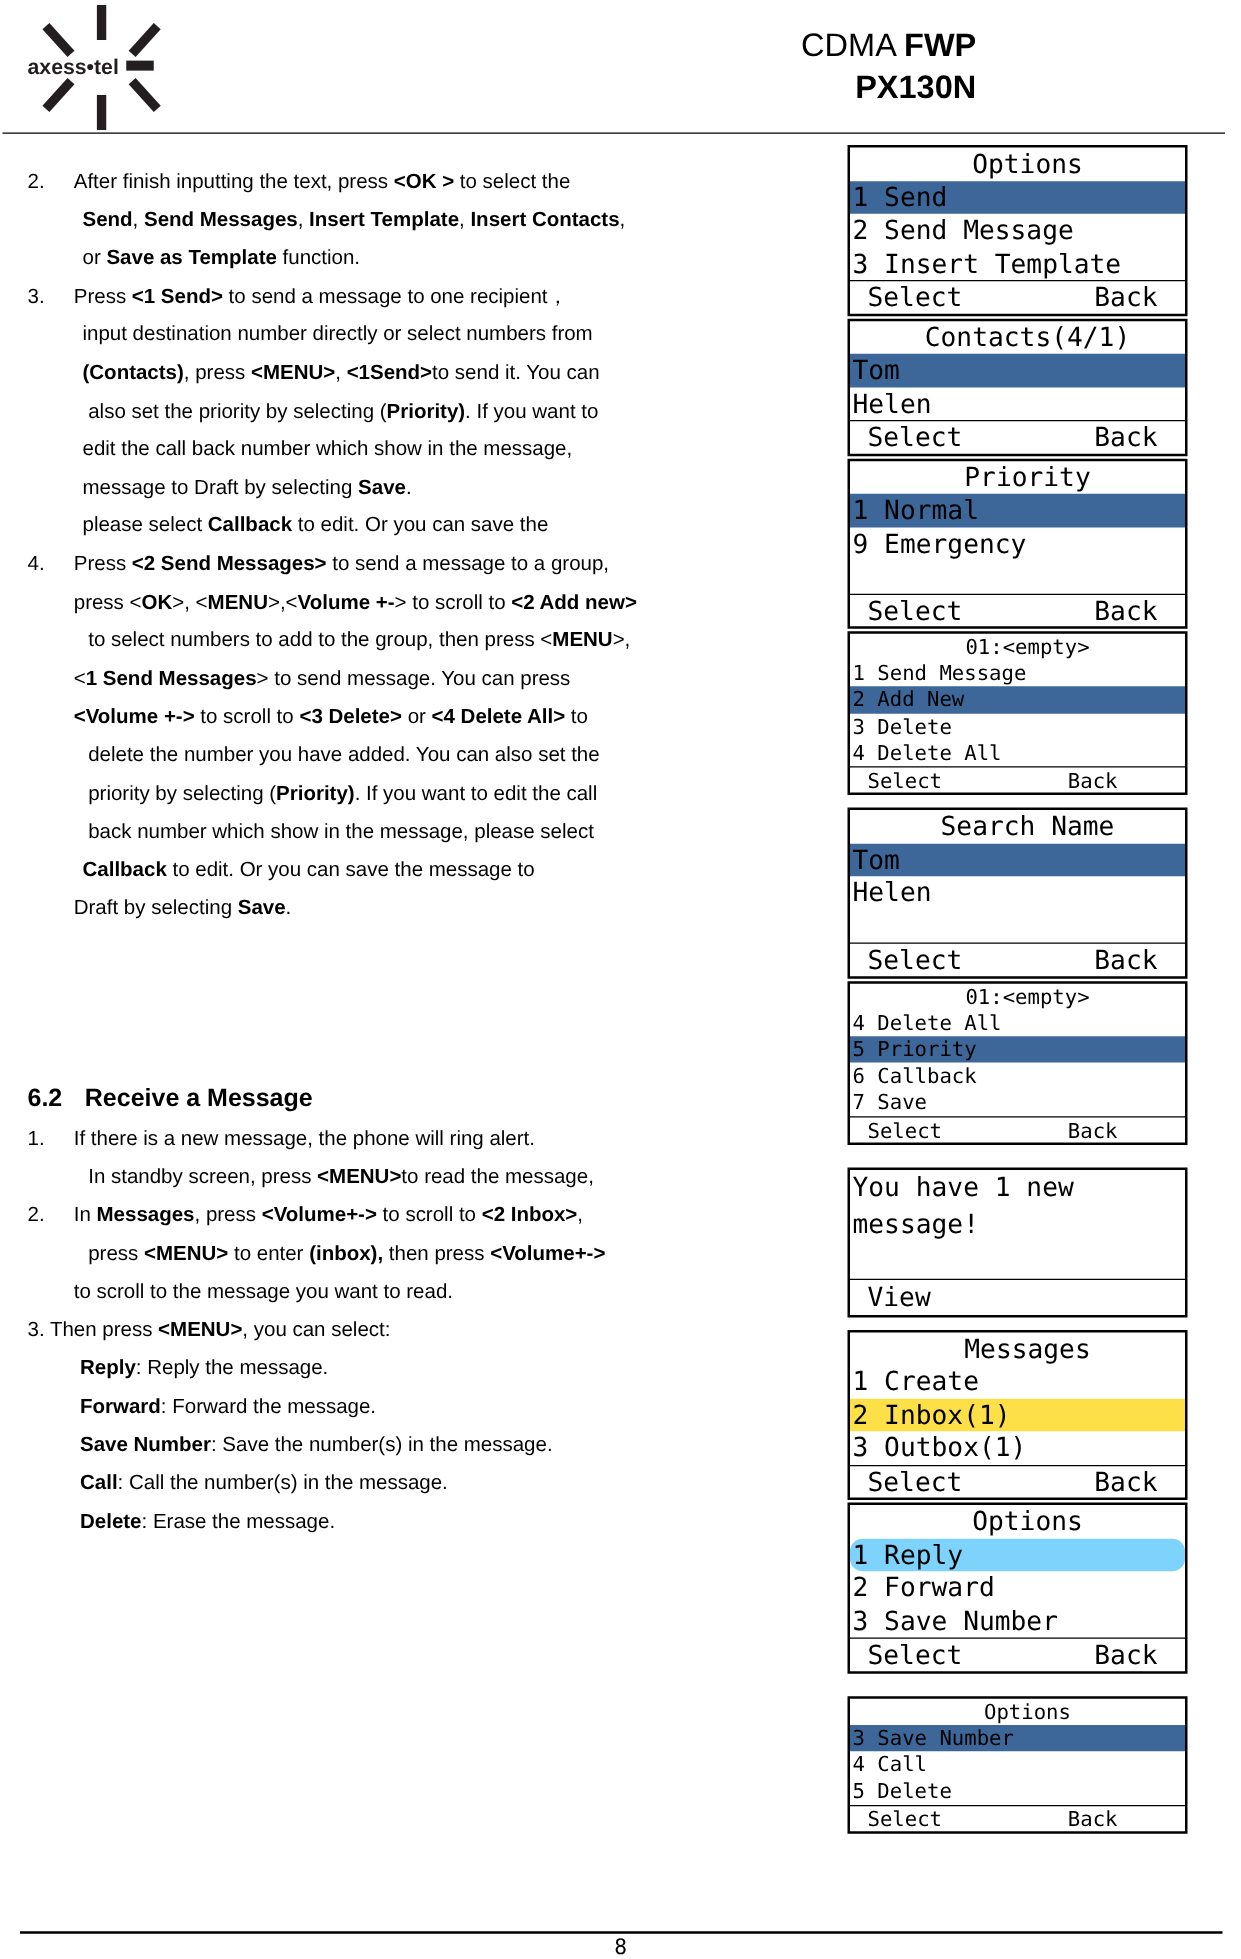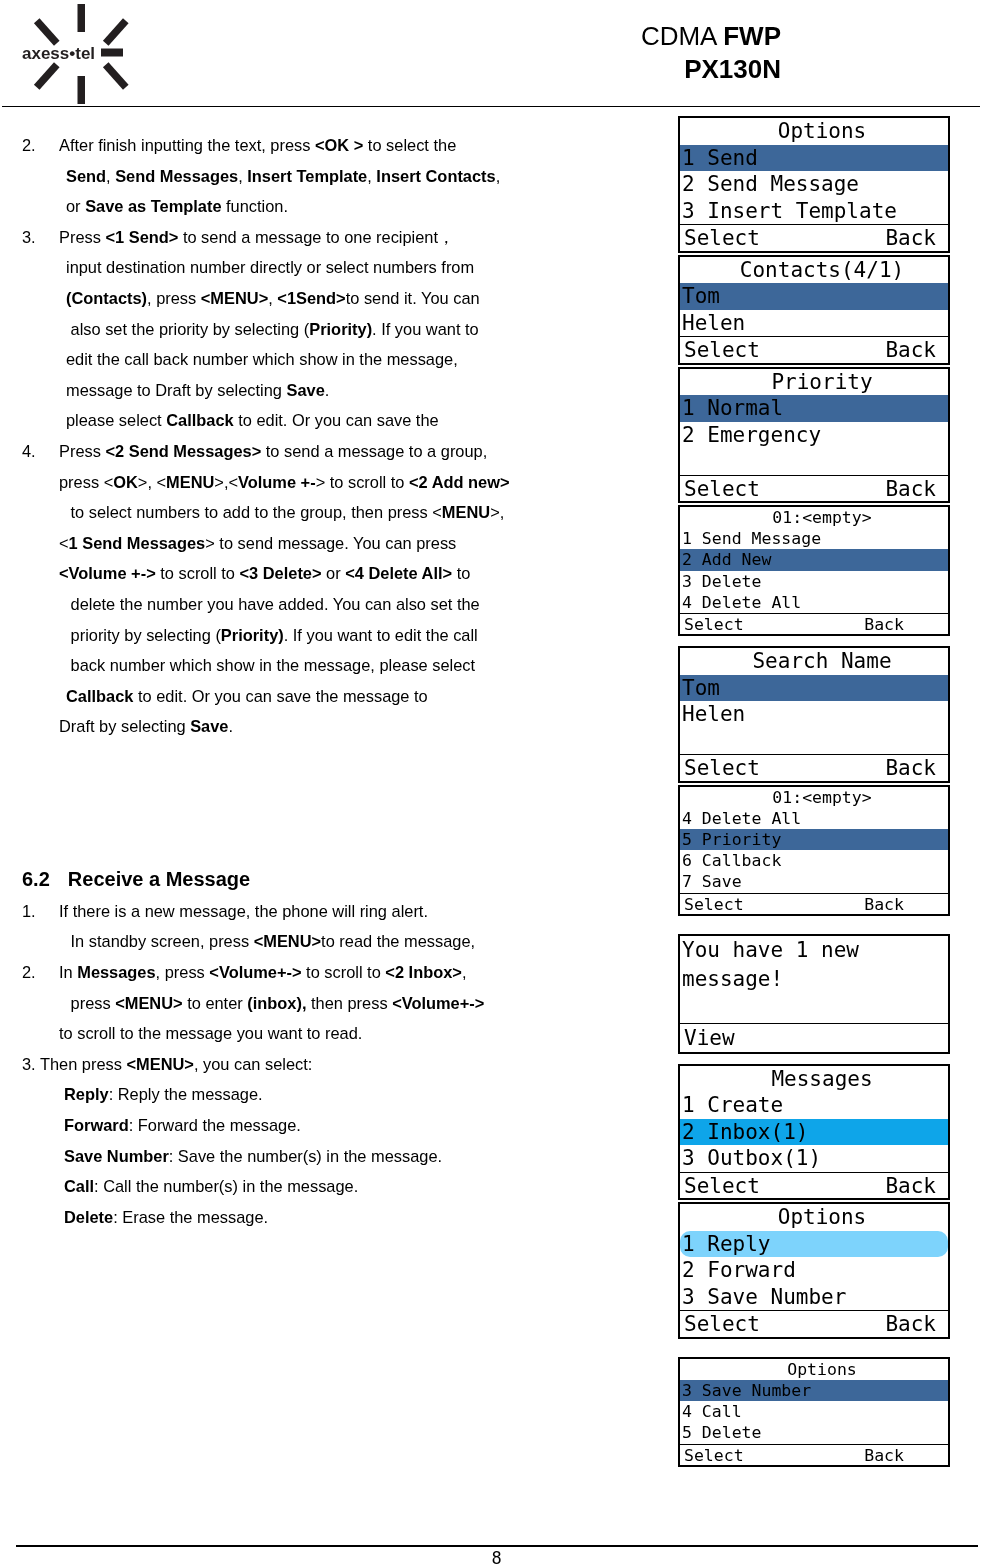--- a/index.html
+++ b/index.html
@@ -92,21 +92,21 @@
     white-space: pre;
     padding: 0 2px;
     overflow: hidden;
   }
   .lcd .center { text-align: center; padding-left: 18px; }
   .lcd .sel { background: #3d6799; color: #000; }
   .lcd .softkeys {
     display: flex;
     justify-content: space-between;
     white-space: pre;
-    padding: 0 4px;
+    padding: 0 14px;
   }
   .lcd .softkeys span { display: inline-block; }
 
   
   .lcd.big .row, .lcd.big .softkeys { font-size: 21px; line-height: 26.5px; height: 26.5px; }
   
   .lcd.small .row, .lcd.small .softkeys { font-size: 16.5px; line-height: 21.2px; height: 21.2px; }
   
   .lcd.alert .row { font-size: 21px; line-height: 29px; height: 29px; }
   .lcd.alert .softkeys { font-size: 21px; line-height: 29px; height: 29px; }
@@ -243,21 +243,21 @@
     <div class="lcd big">
       <div class="row center">Contacts(4/1)</div>
       <div class="row sel" style="background: rgb(61, 103, 153);">Tom</div>
       <div class="row">Helen</div>
       <div class="softkeys divider"><span>Select</span><span style="margin-right: 8px;">Back</span></div>
     </div>
     <div style="height: 2px;"></div>
     <div class="lcd big">
       <div class="row center">Priority</div>
       <div class="row sel" style="background: rgb(61, 103, 153);">1 Normal</div>
-      <div class="row">2 Emergency</div>
+      <div class="row">9 Emergency</div>
       <div class="spacer"></div>
       <div class="softkeys divider"><span>Select</span><span style="margin-right: 8px;">Back</span></div>
     </div>
     <div style="height: 2px;"></div>
     <div class="lcd small">
       <div class="row center">01:&lt;empty&gt;</div>
       <div class="row">1 Send Message</div>
       <div class="row sel" style="background: rgb(61, 103, 153);">2 Add New</div>
       <div class="row">3 Delete</div>
       <div class="row">4 Delete All</div>
@@ -284,21 +284,21 @@
     <div class="lcd alert">
       <div class="row">You have 1 new</div>
       <div class="row">message!</div>
       <div class="spacer"></div>
       <div class="softkeys divider"><span>View</span><span style="margin-right: 8px;"></span></div>
     </div>
     <div style="height: 10px;"></div>
     <div class="lcd big">
       <div class="row center">Messages</div>
       <div class="row">1 Create</div>
-      <div class="row sel" style="background: #0ea5e9;">2 Inbox(1)</div>
+      <div class="row sel" style="background: #fde047;">2 Inbox(1)</div>
       <div class="row">3 Outbox(1)</div>
       <div class="softkeys divider"><span>Select</span><span style="margin-right: 8px;">Back</span></div>
     </div>
     <div style="height: 2px;"></div>
     <div class="lcd big">
       <div class="row center">Options</div>
       <div class="row sel" style="background: #7dd3fc; border-radius: 10px;">1 Reply</div>
       <div class="row">2 Forward</div>
       <div class="row">3 Save Number</div>
       <div class="softkeys divider"><span>Select</span><span style="margin-right: 8px;">Back</span></div>

